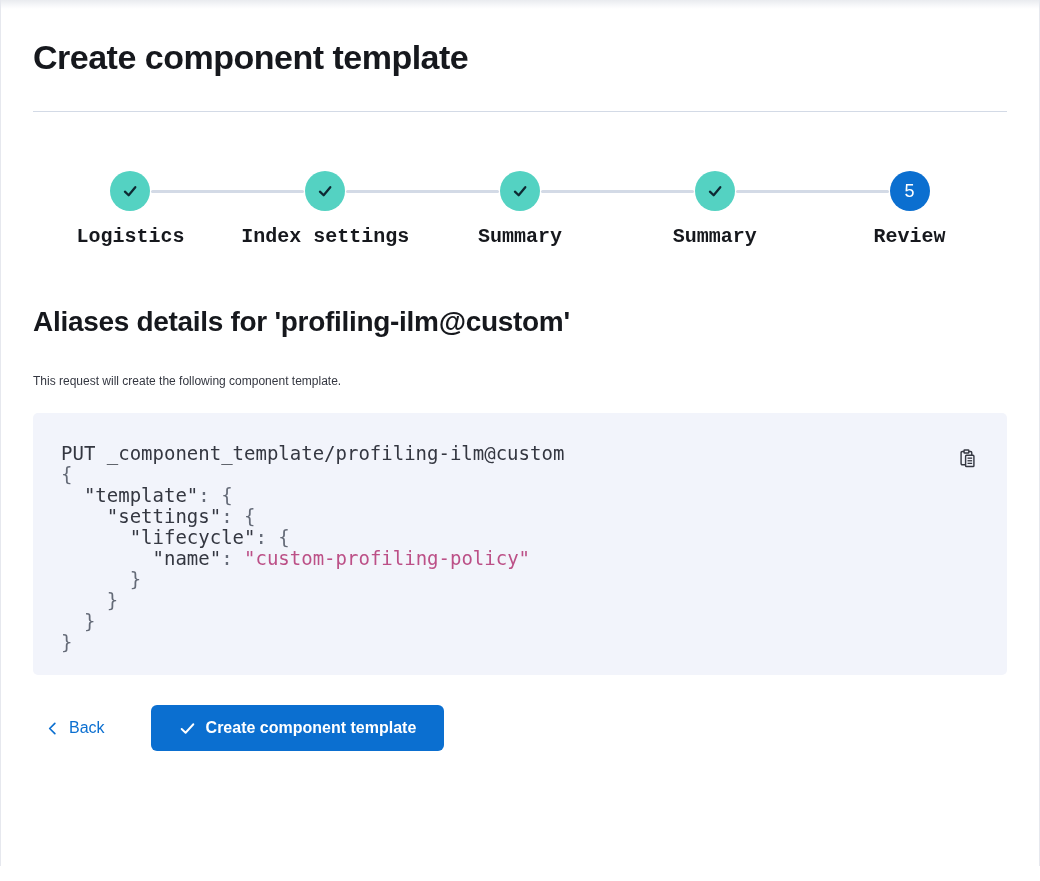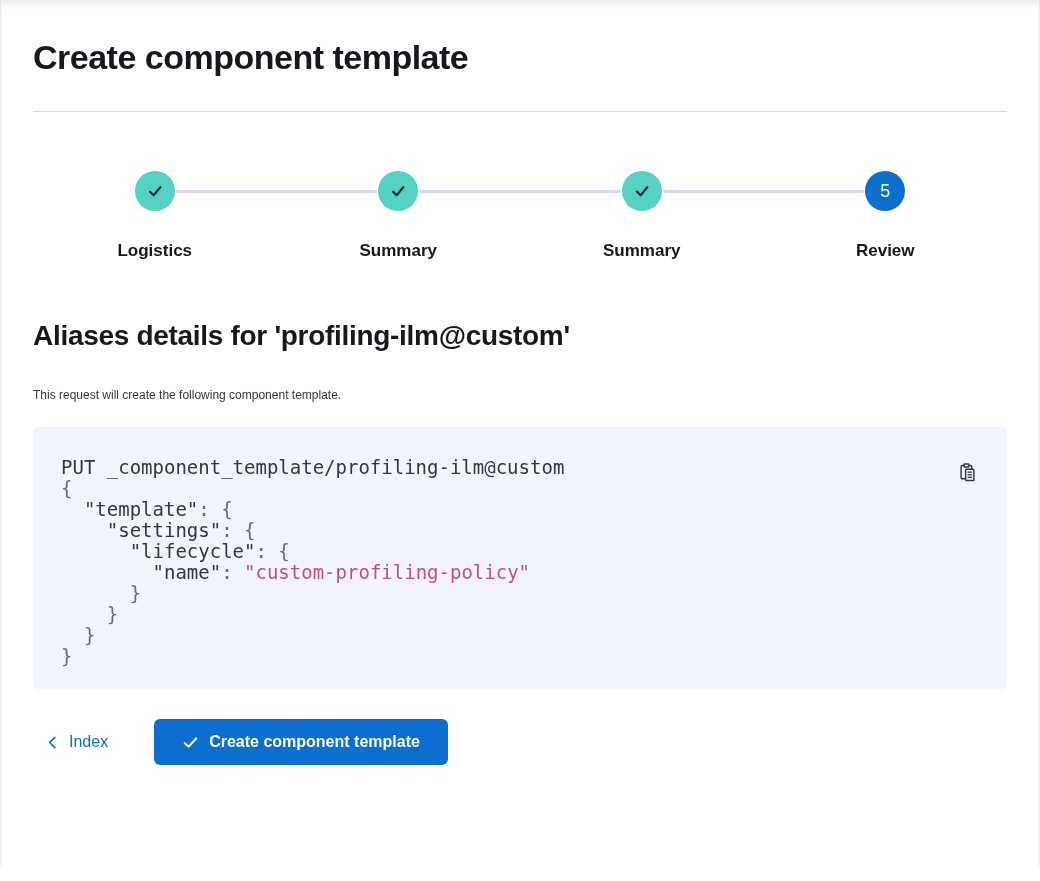--- a/index.html
+++ b/index.html
@@ -53,23 +53,24 @@
   }
   .step-circle {
     position: relative; z-index: 1;
     width: 40px; height: 40px; border-radius: 50%;
     display: flex; align-items: center; justify-content: center;
   }
   .step-circle.complete { background: var(--step_complete_teal, #54D2C2); }
   .step-circle.current  { background: var(--primary_blue, #0B6FD0); }
   .step-number { color: #fff; font-size: 18px; font-weight: 500; }
   .step-label {
-    margin-top: 29px;
-    font-size: 17px; font-weight: 700; line-height: 21px;
-    color: var(--text_dark, #16181D);
+    margin-top: 15px;
+    font-size: 20px; font-weight: 700; line-height: 21px;
+    color: var(--text_dark, #16181D);
+    font-family: Liberation Mono, monospace;
   }
 
   h2.review-heading {
     margin-top: 57px;
     font-size: 28px; line-height: 36px; font-weight: 700;
     letter-spacing: -0.3px;
     color: var(--text_dark, #16181D);
   }
 
   
@@ -159,20 +160,28 @@
     <hr class="title-rule">
 
     <div class="stepper" id="stepper">
         <button class="step">
           <span class="step-circle complete">
             <svg width="18" height="18" viewBox="0 0 16 16" fill="none">
      <polyline points="3.5,8.6 6.8,11.8 12.7,4.6" stroke="#0E2A33" stroke-width="2" stroke-linecap="round" stroke-linejoin="round"></polyline>
             </svg>
           </span>
           <span class="step-label">Logistics</span>
+        </button>
+        <button class="step">
+          <span class="step-circle complete">
+            <svg width="18" height="18" viewBox="0 0 16 16" fill="none">
+     <polyline points="3.5,8.6 6.8,11.8 12.7,4.6" stroke="#0E2A33" stroke-width="2" stroke-linecap="round" stroke-linejoin="round"></polyline>
+            </svg>
+          </span>
+          <span class="step-label">Index settings</span>
         </button>
         <button class="step">
           <span class="step-circle complete">
             <svg width="18" height="18" viewBox="0 0 16 16" fill="none">
      <polyline points="3.5,8.6 6.8,11.8 12.7,4.6" stroke="#0E2A33" stroke-width="2" stroke-linecap="round" stroke-linejoin="round"></polyline>
             </svg>
           </span>
           <span class="step-label">Summary</span>
         </button>
         <button class="step">
@@ -208,21 +217,21 @@
           <line x1="8" y1="12.1" x2="11.9" y2="12.1" stroke="#343741" stroke-width="1.1"></line>
         </svg>
       </button>
     </div>
 
     <div class="footer-row">
       <button class="back-btn">
         <svg width="15" height="15" viewBox="0 0 16 16" fill="none">
           <polyline points="10.5,2.5 5,8 10.5,13.5" stroke="#0B6FD0" stroke-width="1.8" stroke-linecap="round" stroke-linejoin="round"></polyline>
         </svg>
-        <span>Index</span>
+        <span>Back</span>
       </button>
 
       <button class="create-btn">
         <svg width="17" height="17" viewBox="0 0 16 16" fill="none">
           <polyline points="2.5,8.5 6.2,12 13.5,4" stroke="#FFFFFF" stroke-width="1.8" stroke-linecap="round" stroke-linejoin="round"></polyline>
         </svg>
         <span>Create component template</span>
       </button>
     </div>
   </main>

